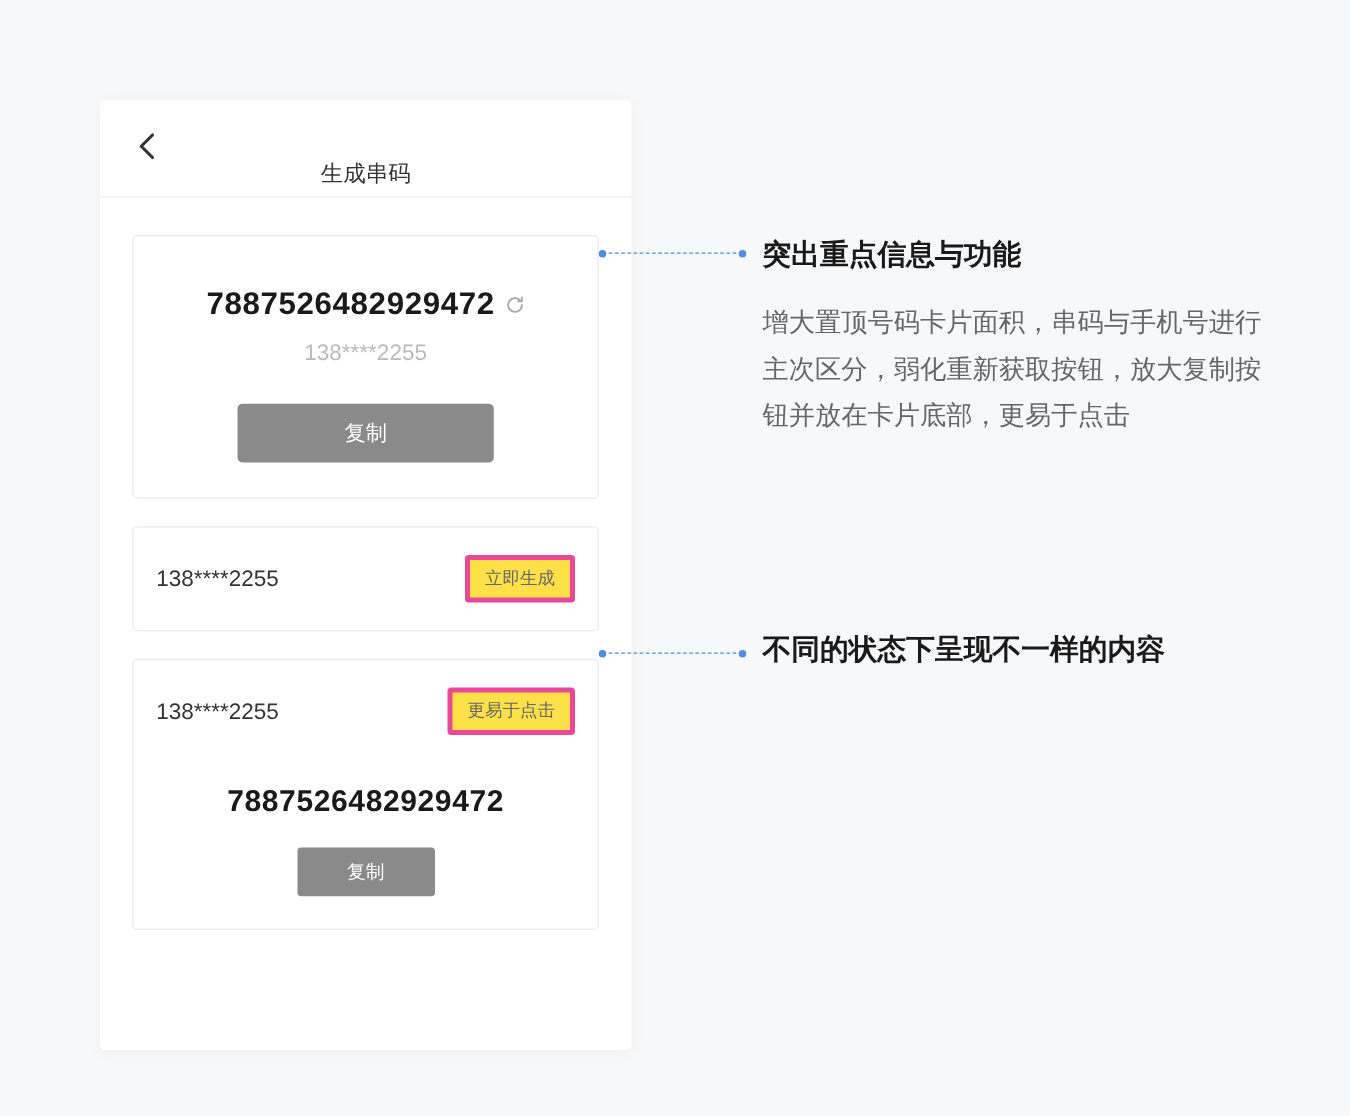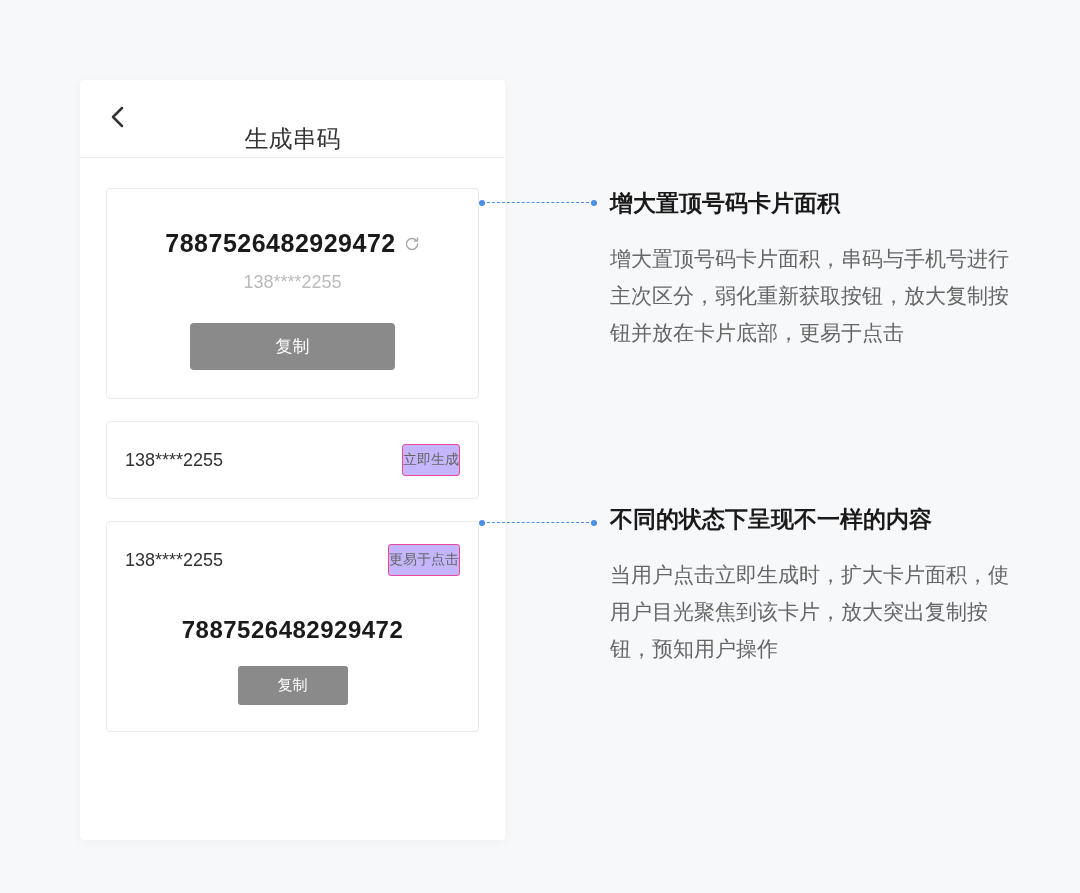--- a/index.html
+++ b/index.html
@@ -35,21 +35,21 @@
       position: absolute;
       left: 30px;
       font-size: 28px;
       color: #333;
       font-weight: 300;
       cursor: pointer;
     }
     .nav-title {
       flex: 1;
       text-align: center;
-      font-size: 24px;
+      font-size: 18px;
       color: #333;
       font-weight: 400;
       margin-top: 40px;
     }
     .content-area {
       padding: 30px 26px;
     }
     .card {
       border: 1px solid #eaeaea;
       border-radius: 4px;
@@ -102,25 +102,25 @@
       padding: 22px 18px;
     }
     .card-expanded {
       padding-bottom: 26px;
     }
     .phone-left {
       font-size: 18px;
       color: #333;
     }
     .small-btn {
-      border: 1px solid #ec4899;
-      background: #c4b5fd;
+      border: 4px solid #ec4899;
+      background: #fde047;
       color: #666;
       font-size: 14px;
-      padding: 6px 0;
+      padding: 6px 12px;
       border-radius: 3px;
       cursor: pointer;
     }
     .serial-code-mid {
       text-align: center;
       font-size: 24px;
       font-weight: 700;
       color: #1a1a1a;
       margin-top: 18px;
       letter-spacing: 0.5px;
@@ -238,20 +238,19 @@
 <div class="connector connector-1">
   <span class="dot dot-left"></span>
   <span class="dot dot-right"></span>
 </div>
 <div class="connector connector-2">
   <span class="dot dot-left"></span>
   <span class="dot dot-right"></span>
 </div>
 
 <div class="annotation annotation-1">
-  <div class="annotation-title">增大置顶号码卡片面积</div>
+  <div class="annotation-title">突出重点信息与功能</div>
   <div class="annotation-desc">增大置顶号码卡片面积，串码与手机号进行主次区分，弱化重新获取按钮，放大复制按钮并放在卡片底部，更易于点击</div>
 </div>
 
 <div class="annotation annotation-2">
   <div class="annotation-title">不同的状态下呈现不一样的内容</div>
-  <div class="annotation-desc">当用户点击立即生成时，扩大卡片面积，使用户目光聚焦到该卡片，放大突出复制按钮，预知用户操作</div>
 </div>
 
 </body></html>

